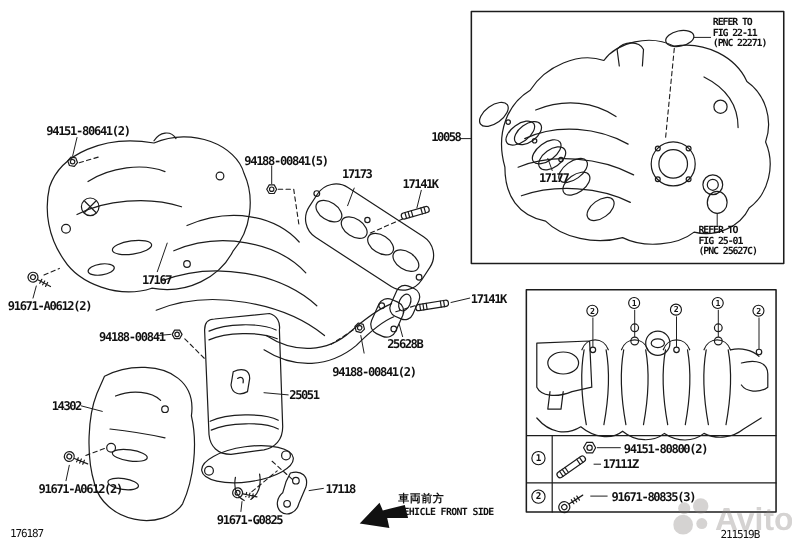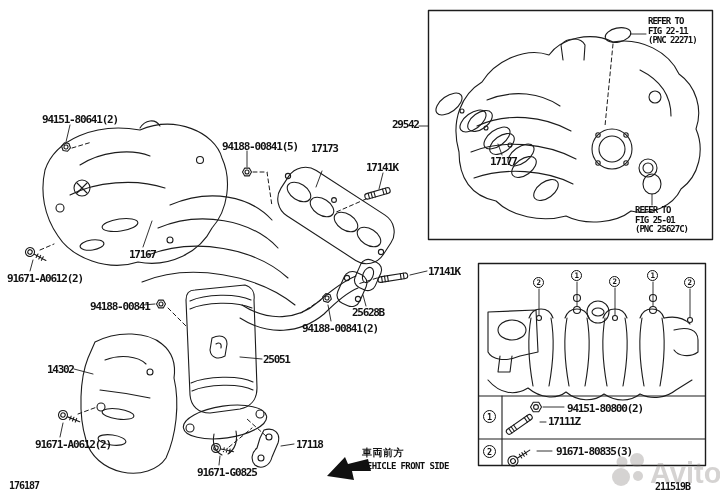--- a/index.html
+++ b/index.html
@@ -8,21 +8,21 @@
   #art{position:absolute;left:0;top:0;}
   #art .s{stroke:#1c1c1c;fill:none;stroke-width:1.1;stroke-linecap:round;stroke-linejoin:round;}
   #art .thin{stroke-width:0.9;}
   #art .dash{stroke-dasharray:4 3;stroke-width:1;}
   #art .fillk{fill:#111;stroke:none;}
   .lbl{position:absolute;font-weight:bold;font-size:11px;letter-spacing:-1.2px;
        color:#111;white-space:nowrap;}
   .lbl-lg{font-size:11px;letter-spacing:-1.3px;}
   .refer{position:absolute;font-weight:bold;font-size:9px;letter-spacing:-1px;
        line-height:9.6px;color:#111;white-space:nowrap;}
-  .code{position:absolute;font-weight:bold;font-size:10px;letter-spacing:-1px;color:#111;}
+  .code{position:absolute;font-weight:normal;font-size:10px;letter-spacing:-1px;color:#111;}
   .callout{position:absolute;width:11px;height:11px;border:1.2px solid #111;border-radius:50%;
        background:#fff;display:flex;align-items:center;justify-content:center;
        font-weight:bold;font-size:7.5px;letter-spacing:-0.3px;color:#111;box-sizing:border-box;}
   .callout-lg{width:13px;height:13px;font-size:8.5px;}
   .dir-jp{position:absolute;font-family:"DejaVu Sans",sans-serif;font-weight:bold;
        font-size:10px;letter-spacing:0.5px;color:#111;white-space:nowrap;text-align:center;}
   .dir-en{position:absolute;font-weight:bold;font-size:9px;letter-spacing:-0.6px;
        color:#111;white-space:nowrap;}
   #watermark{position:absolute;left:612px;top:452px;display:flex;align-items:flex-end;
        gap:4px;pointer-events:none;}
@@ -271,34 +271,34 @@
       <path d="M229,447 L252,428"></path>
       <path d="M266,436 L247,419"></path>
       <path d="M613,44 L605,126"></path>
     </g>
 
     <polygon class="fillk" points="327,476 345,457 348,464 368,459 371,471 352,471 354,480"></polygon>
   </svg>
 
   <div class="lbl" style="left:42px;top:113px">94151-80641(2)</div>
   <div class="lbl" style="left:222px;top:140px">94188-00841(5)</div>
-  <div class="lbl lbl-lg" style="left:311px;top:142px">17173</div>
+  <div class="lbl lbl-lg" style="left:311px;top:152px">17173</div>
   <div class="lbl lbl-lg" style="left:366px;top:161px">17141K</div>
   <div class="lbl lbl-lg" style="left:428px;top:265px">17141K</div>
   <div class="lbl lbl-lg" style="left:352px;top:306px">25628B</div>
-  <div class="lbl" style="left:302px;top:322px">94188-00841(2)</div>
+  <div class="lbl" style="left:302px;top:332px">94188-00841(2)</div>
   <div class="lbl lbl-lg" style="left:129px;top:248px">17167</div>
   <div class="lbl" style="left:7px;top:272px">91671-A0612(2)</div>
   <div class="lbl" style="left:90px;top:300px">94188-00841</div>
   <div class="lbl lbl-lg" style="left:47px;top:363px">14302</div>
   <div class="lbl lbl-lg" style="left:263px;top:353px">25051</div>
   <div class="lbl" style="left:35px;top:438px">91671-A0612(2)</div>
   <div class="lbl lbl-lg" style="left:296px;top:438px">17118</div>
   <div class="lbl" style="left:197px;top:466px">91671-G0825</div>
-  <div class="lbl lbl-lg" style="left:392px;top:118px">29542</div>
+  <div class="lbl lbl-lg" style="left:392px;top:118px">10058</div>
   <div class="lbl lbl-lg" style="left:490px;top:155px">17177</div>
 
   <div class="refer" style="left:648px;top:17px">
     <div>REFER TO</div>
     <div>FIG 22-11</div>
     <div>(PNC 22271)</div>
   </div>
   <div class="refer" style="left:635px;top:206px">
     <div>REFER TO</div>
     <div>FIG 25-01</div>

